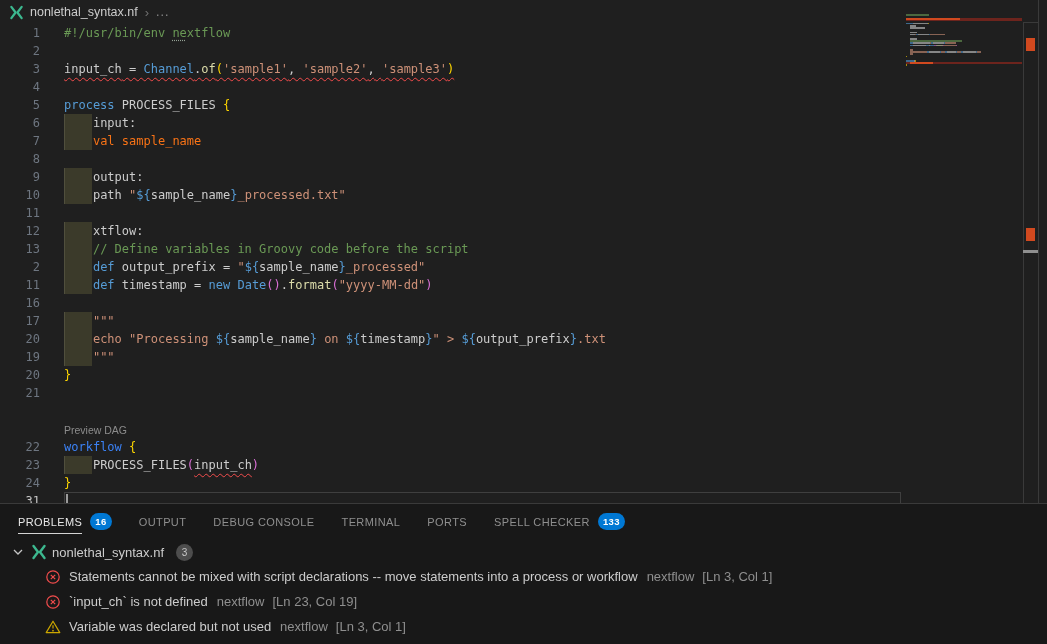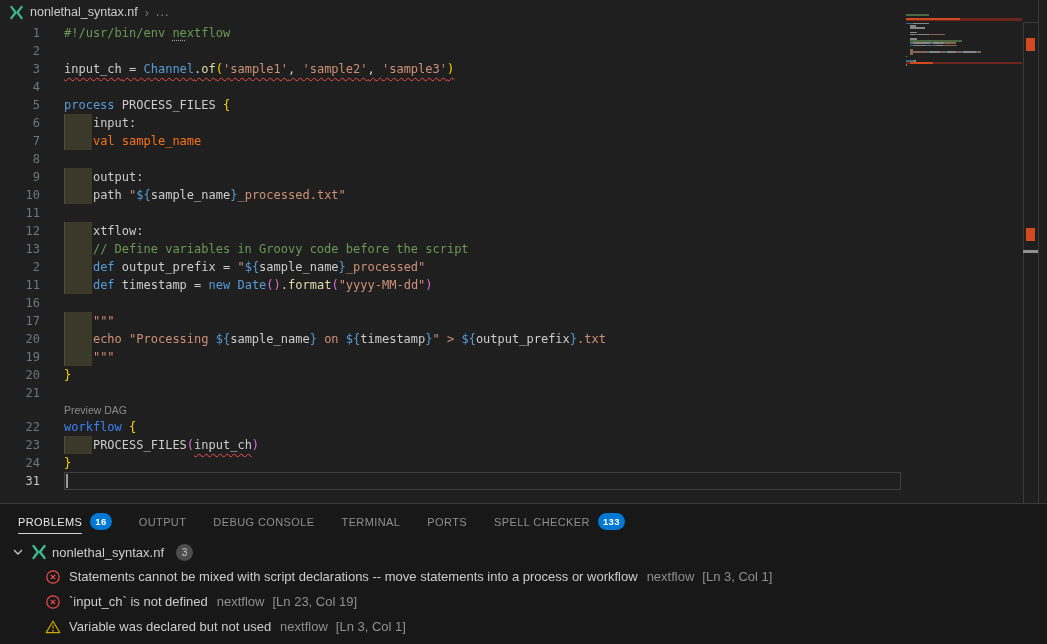--- a/index.html
+++ b/index.html
@@ -42,21 +42,21 @@
     text-decoration-line:underline; text-decoration-style:wavy;
     text-decoration-color:var(--sq-red,#f14c4c); text-decoration-thickness:1px;
     text-underline-offset:3.5px; text-decoration-skip-ink:none;
   }
   .dots {
     text-decoration-line:underline; text-decoration-style:dotted;
     text-decoration-color:#95a295; text-underline-offset:3px;
   }
   .lens-row {
     height:16px; line-height:16px; padding-left:64px;
-    font-size:10.5px; color:#8c8c8c;
+    font-size:10.5px; color:#8c8c8c;margin-top:20px;
   }
   .line-box {
     position:absolute; left:64px; top:0; width:837px; height:18px;
     border:1px solid #3f3f3f; pointer-events:none;
   }
   .cursor-caret {
     position:absolute; left:66px; top:2px; width:1.5px; height:14px; background:#9b9b9b;
   }
   
   .minimap { position:absolute; left:906px; top:14px; width:116px; }

